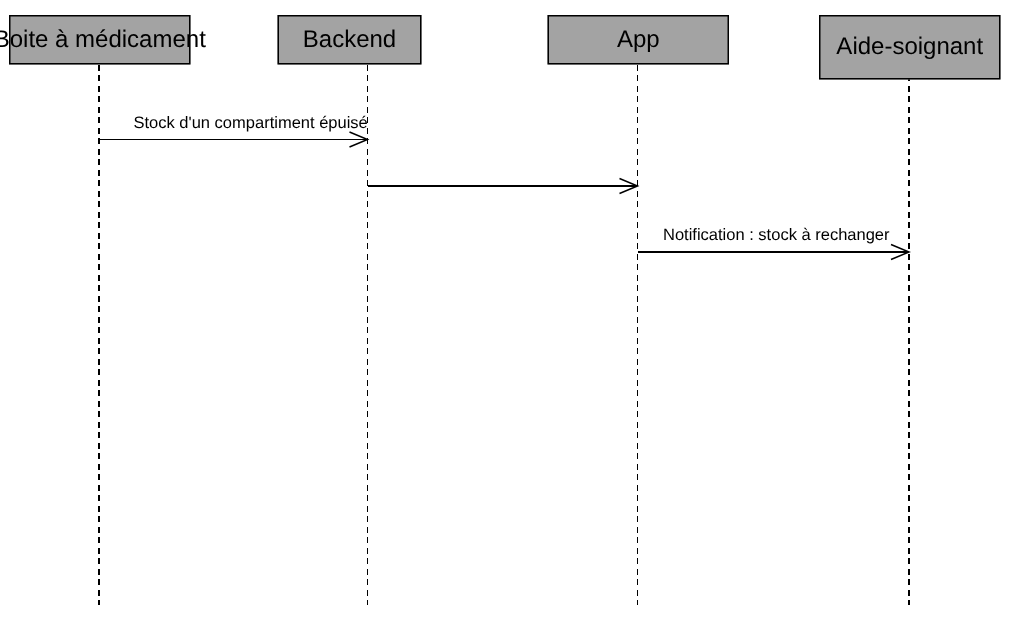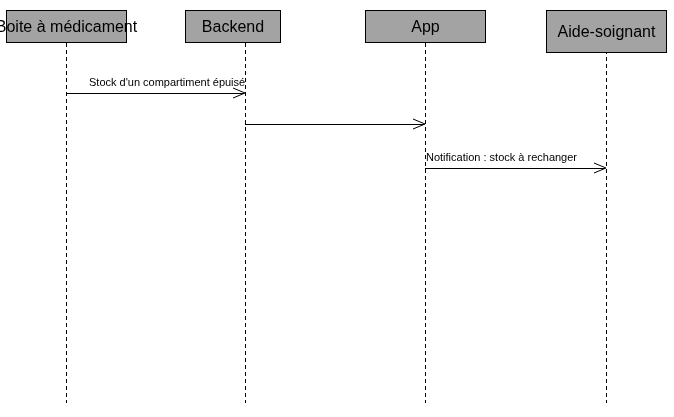--- a/index.html
+++ b/index.html
@@ -69,14 +69,14 @@
     <div class="actor-box" style="left: 185px; top: 10px; width: 96px; height: 33px;">
       <span>Backend</span>
     </div>
     <div class="actor-box" style="left: 365px; top: 10px; width: 121px; height: 33px;">
       <span>App</span>
     </div>
     <div class="actor-box" style="left: 546px; top: 10px; width: 121px; height: 43px;">
       <span>Aide-soignant</span>
     </div>
     <div class="message-label" style="left: 73px; top: 76px; margin-left: 16px;">Stock d'un compartiment épuisé</div>
-    <div class="message-label" style="left: 416px; top: 151px; padding-left: 10px;">Notification : stock à rechanger</div>
+    <div class="message-label" style="left: 432px; top: 151px; padding-left: 10px;">Notification : stock à rechanger</div>
   </div>
 
 </body></html>

